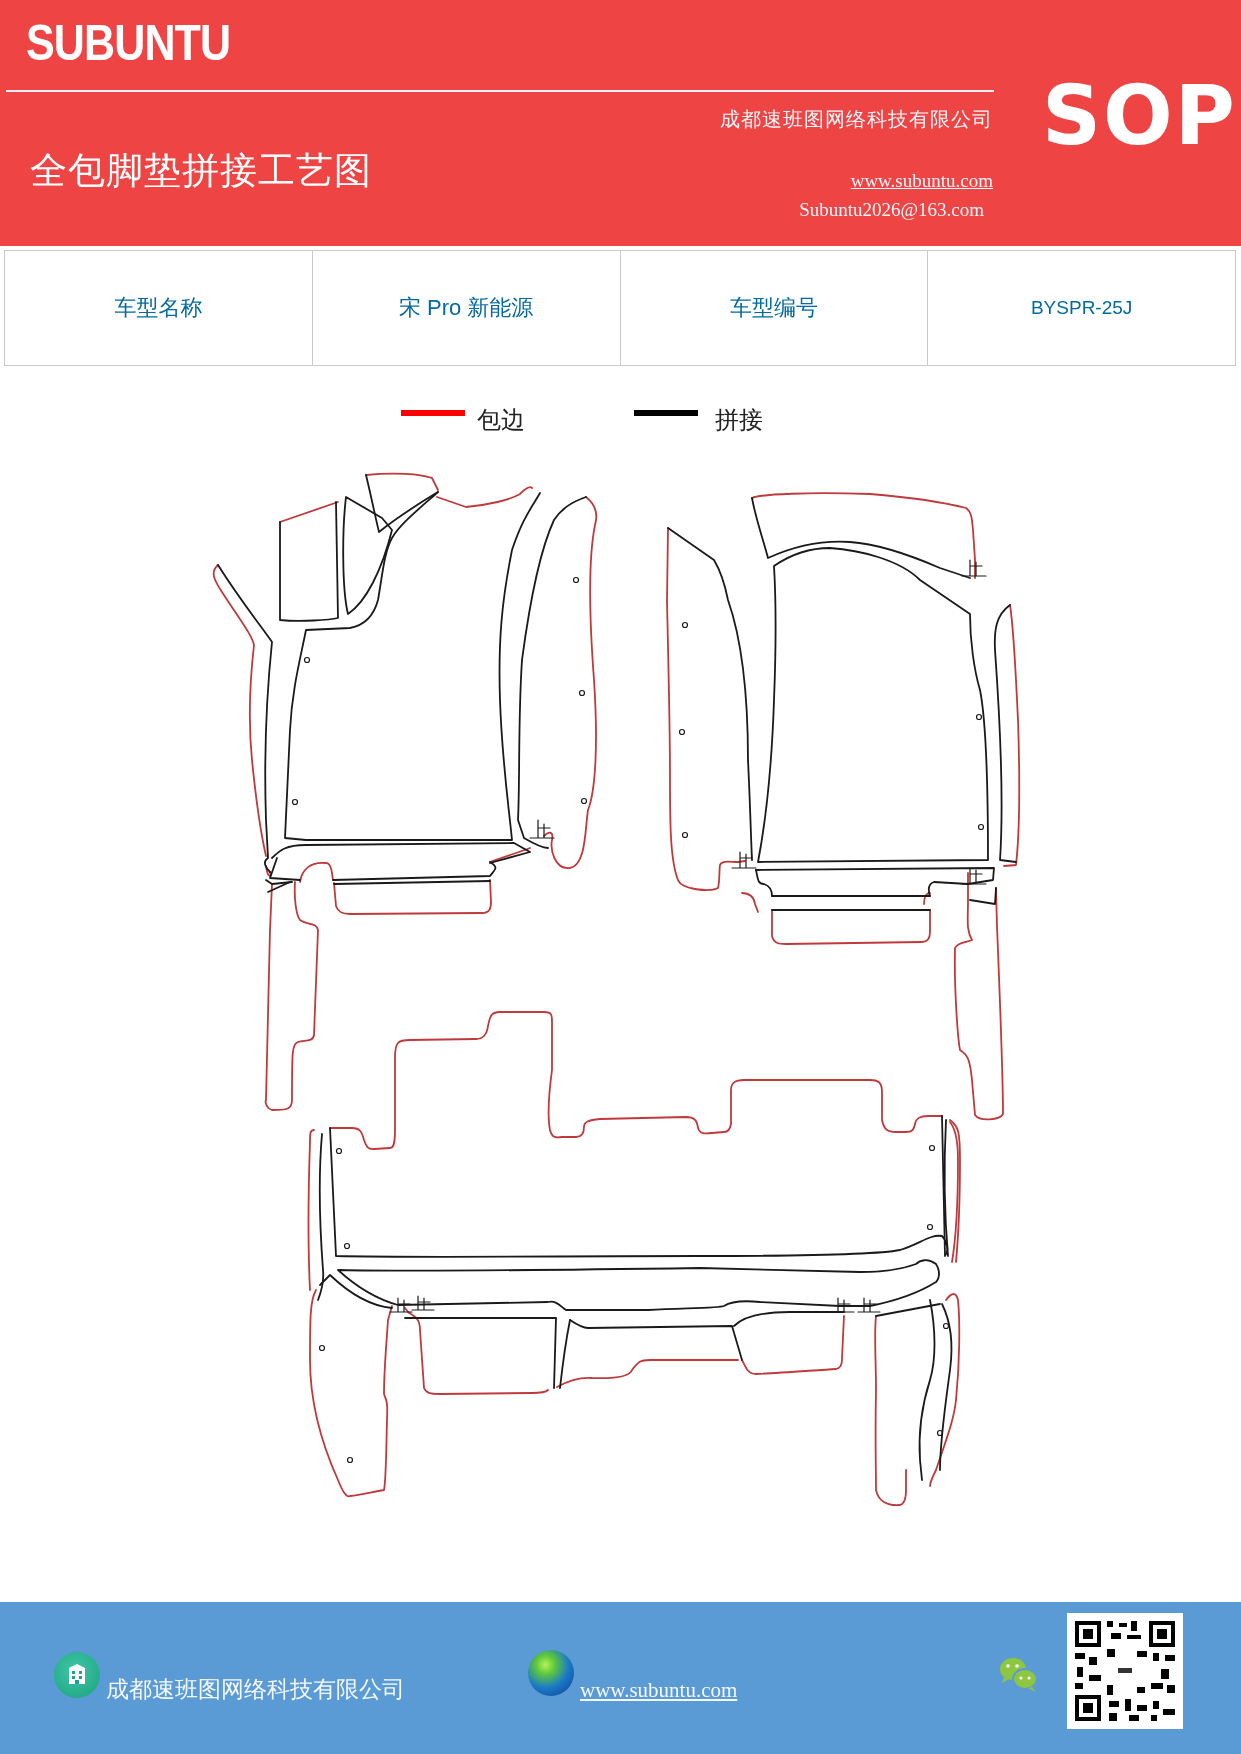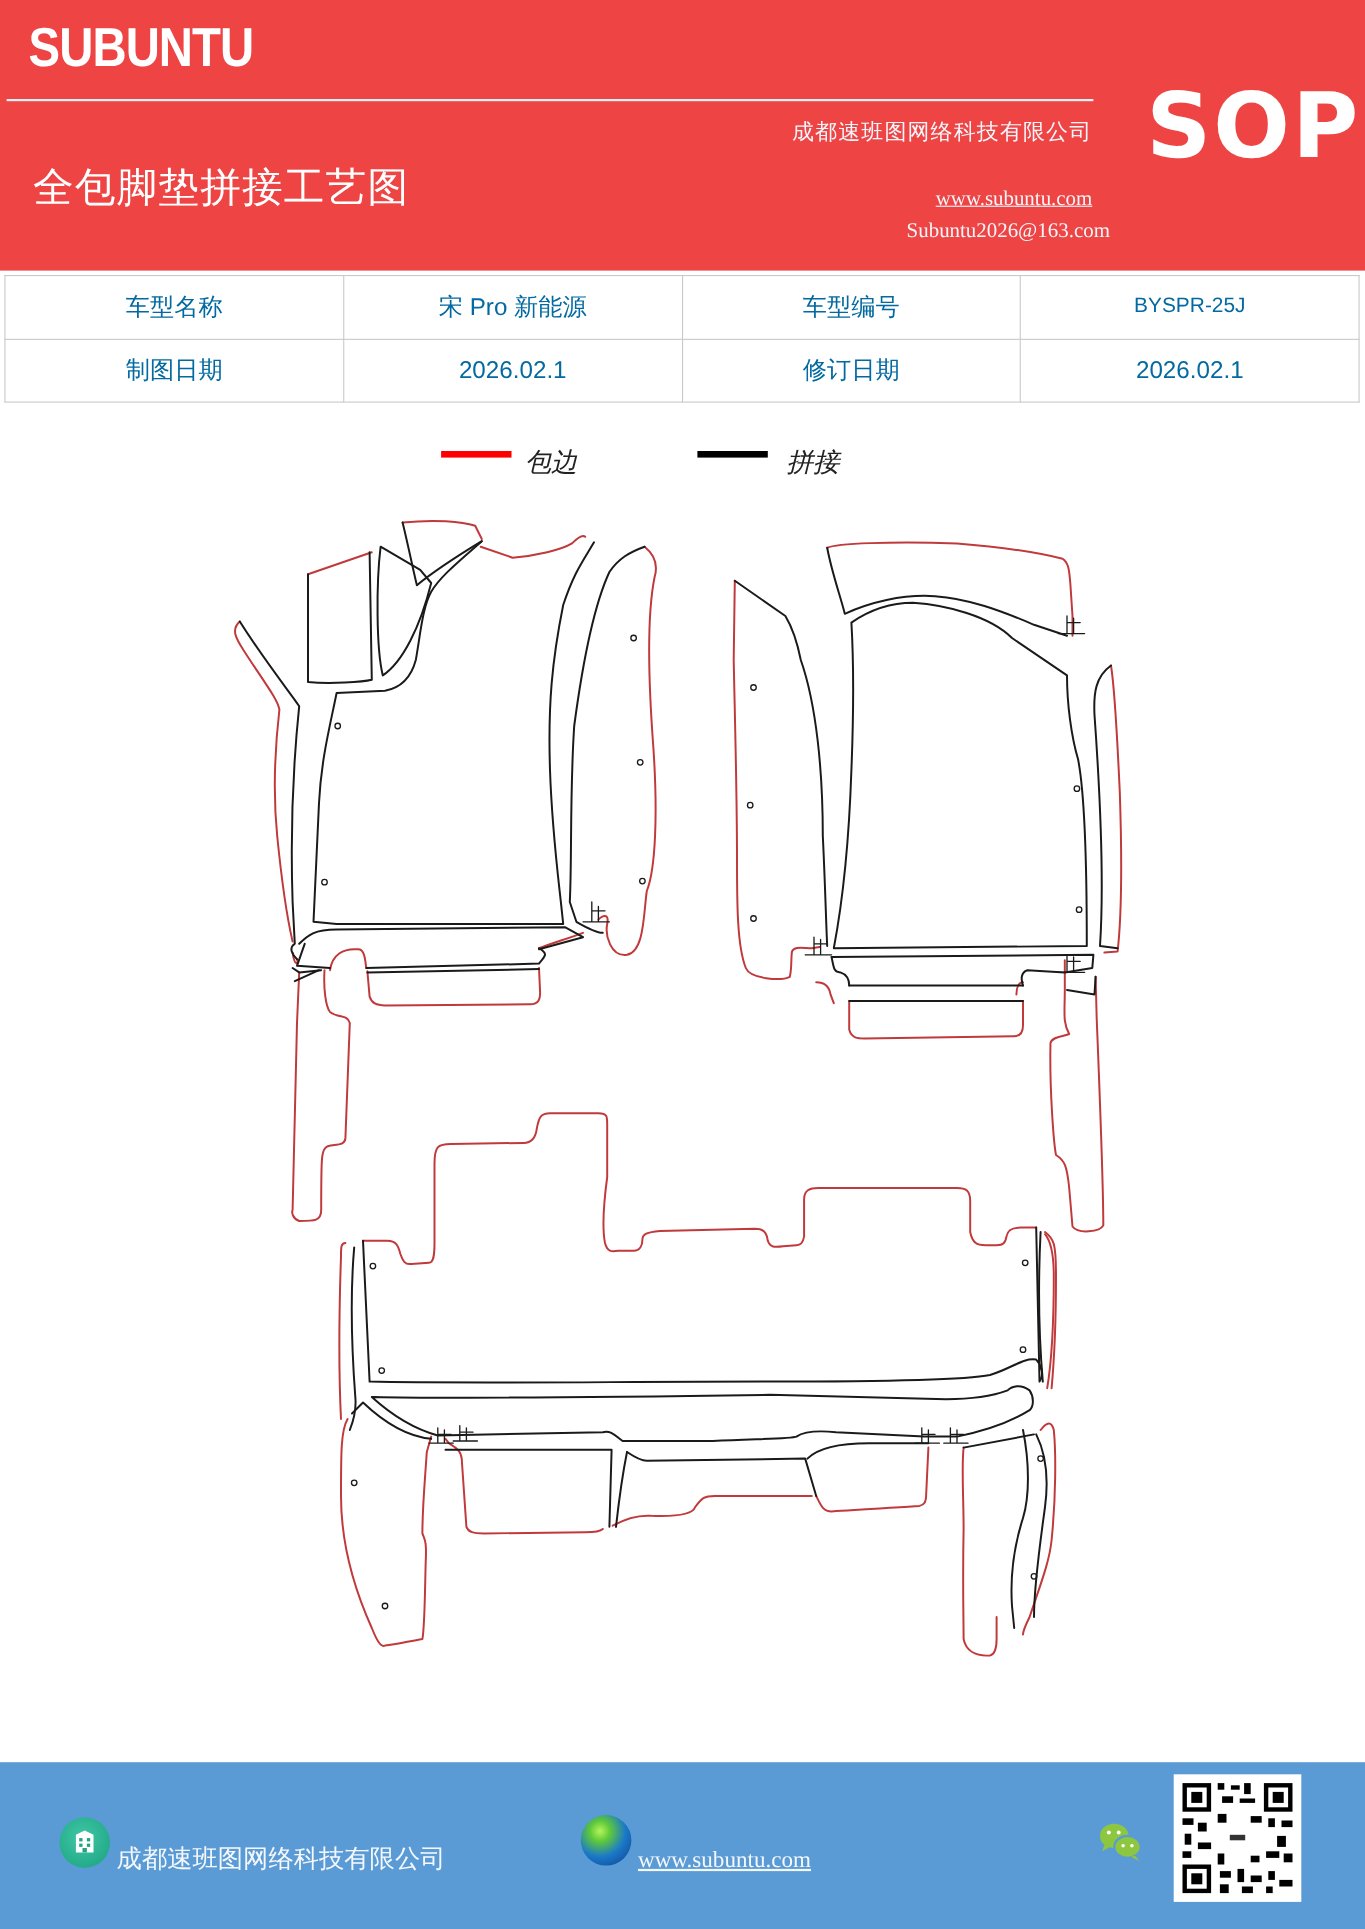--- a/index.html
+++ b/index.html
@@ -3,21 +3,21 @@
 <meta charset="utf-8">
 <style>
   html,body{margin:0;padding:0;background:#ffffff;}
   body{width:1241px;height:1754px;position:relative;overflow:hidden;font-family:"Liberation Sans",sans-serif;}
   .header{position:absolute;left:0;top:0;width:1241px;height:246px;background:#ef4444;}
   .brand{position:absolute;left:26px;top:14px;color:#fff;font-family:"Liberation Sans",sans-serif;font-weight:bold;font-size:50px;letter-spacing:-1px;transform:scaleX(0.86);transform-origin:left top;}
   .hrule{position:absolute;left:6px;top:90px;width:988px;height:2px;background:#e8f0fa;}
   .doc-title{position:absolute;left:30px;top:146px;color:#fff;font-family:"DejaVu Serif",serif;font-size:37px;letter-spacing:1px;}
   .company{position:absolute;right:248px;top:106px;color:#f2f6fb;font-family:"DejaVu Serif",serif;font-size:20px;letter-spacing:1px;}
   .website{position:absolute;right:248px;top:170px;color:#f2f6fb;font-family:"Liberation Serif",serif;font-size:19px;text-decoration:underline;}
-  .email{position:absolute;right:232px;top:199px;color:#f2f6fb;font-family:"Liberation Serif",serif;font-size:19px;}
+  .email{position:absolute;right:257px;top:199px;color:#f2f6fb;font-family:"Liberation Serif",serif;font-size:19px;}
   .sop{position:absolute;left:1042px;top:68px;color:#fff;font-family:"DejaVu Sans",sans-serif;font-weight:bold;font-size:82px;letter-spacing:2px;}
   table.info{position:absolute;left:4px;top:250px;width:1232px;height:116px;border-collapse:collapse;}
   table.info td{border:1.5px solid #c9c9c9;text-align:center;color:#0369a1;font-size:22px;width:25%;}
   td.lbl{font-family:"DejaVu Serif",serif;font-size:23px;}
   td.val{font-family:"Liberation Sans",sans-serif;}
   td.val.small{font-size:19px;}
   .legend{position:absolute;top:404px;height:40px;}
   .legend .swatch{position:absolute;top:6px;width:64px;height:6px;}
   .legend .lbl{position:absolute;top:0;font-family:"DejaVu Serif",serif;font-size:24px;color:#222;}
   svg.diagram{position:absolute;left:0;top:0;}
@@ -43,30 +43,24 @@
 </div>
 
 <table class="info">
   <tbody>
       <tr>
     <td class="lbl">车型名称</td>
     <td class="val">宋 Pro 新能源</td>
     <td class="lbl">车型编号</td>
     <td class="val small">BYSPR-25J</td>
   </tr>
-  <tr>
-    <td class="lbl">制图日期</td>
-    <td class="val">2026.02.1</td>
-    <td class="lbl">修订日期</td>
-    <td class="val">2026.02.1</td>
-  </tr>
 </tbody>
   </table>
 
-<div class="legend" style="left:0;width:1241px;font-style:italic;">
+<div class="legend" style="left:0;width:1241px;">
   <div class="swatch" style="left:401px;background:#ff0000;"></div>
   <div class="lbl" style="left:477px;">包边</div>
   <div class="swatch" style="left:634px;background:#000;"></div>
   <div class="lbl" style="left:715px;">拼接</div>
 </div>
 
 <svg class="diagram" width="1241" height="1600" viewBox="0 0 1241 1600" fill="none" stroke-linejoin="round" stroke-linecap="round">
   <g stroke="#c0393b" stroke-width="1.8">
 
     <path d="M280 522 L338 502"></path>

